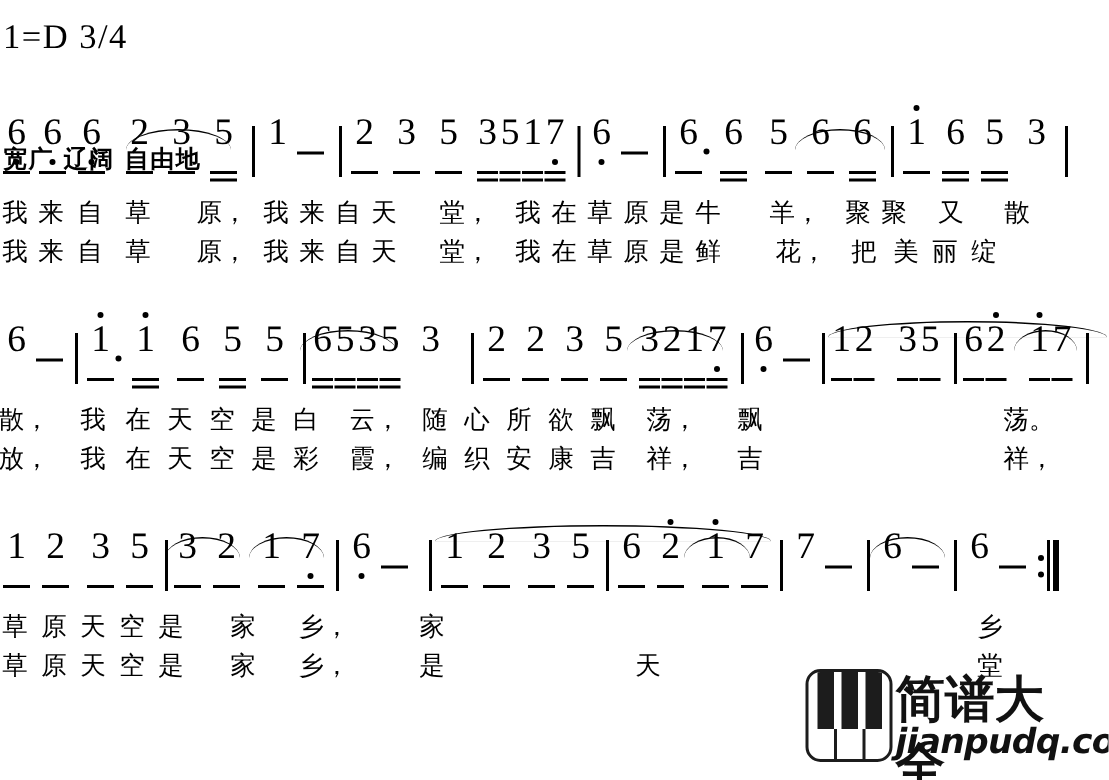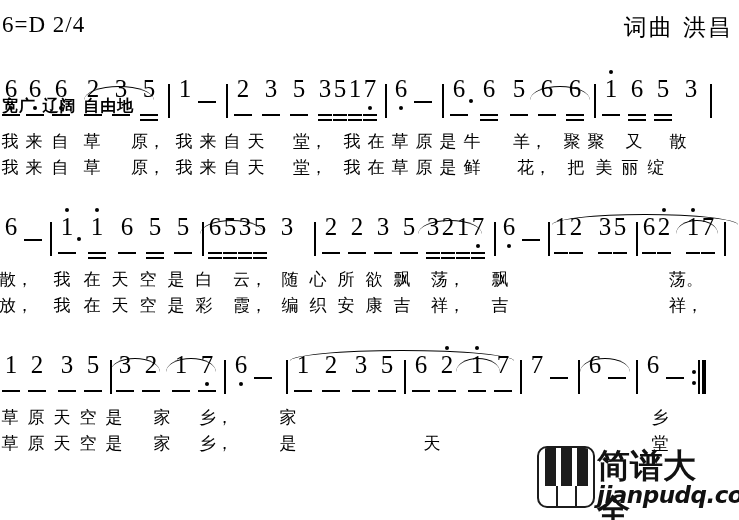--- a/index.html
+++ b/index.html
@@ -236,22 +236,21 @@
     color: #111;
   }
 </style>
 </head>
 <body>
 
 <div>
 
 
   <div class="header-row">
-    <div id="key-time">6=D  2/4</div>
-    <div id="composer-credit">词曲  洪昌</div>
+    <div id="key-time">1=D  3/4</div>
   </div>
 
   <div id="expression-mark">宽广  辽阔  自由地</div>
 
   <div id="score-body">
       <div class="system" id="system-1">
         <div class="note-row">
           <span class="note" style="width: 18px; position: absolute; left: 2px; top: 0px;">
             <span class="num">6</span>
             <span class="oct-lo"></span>

